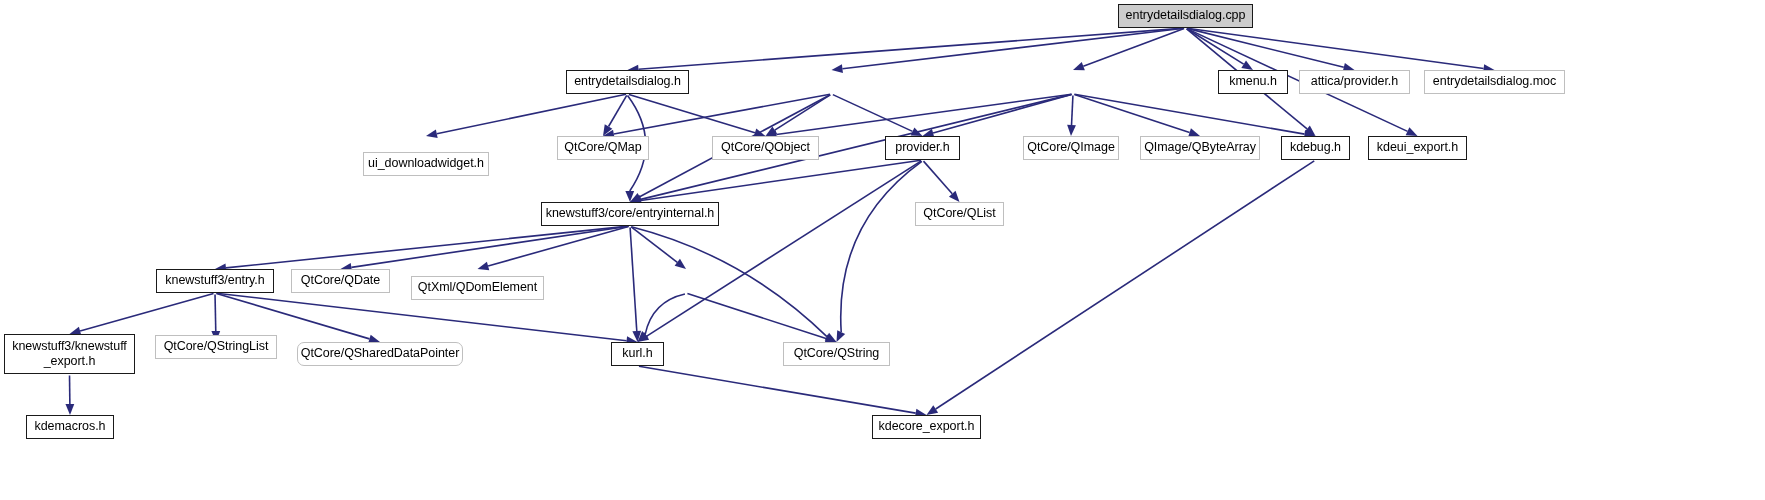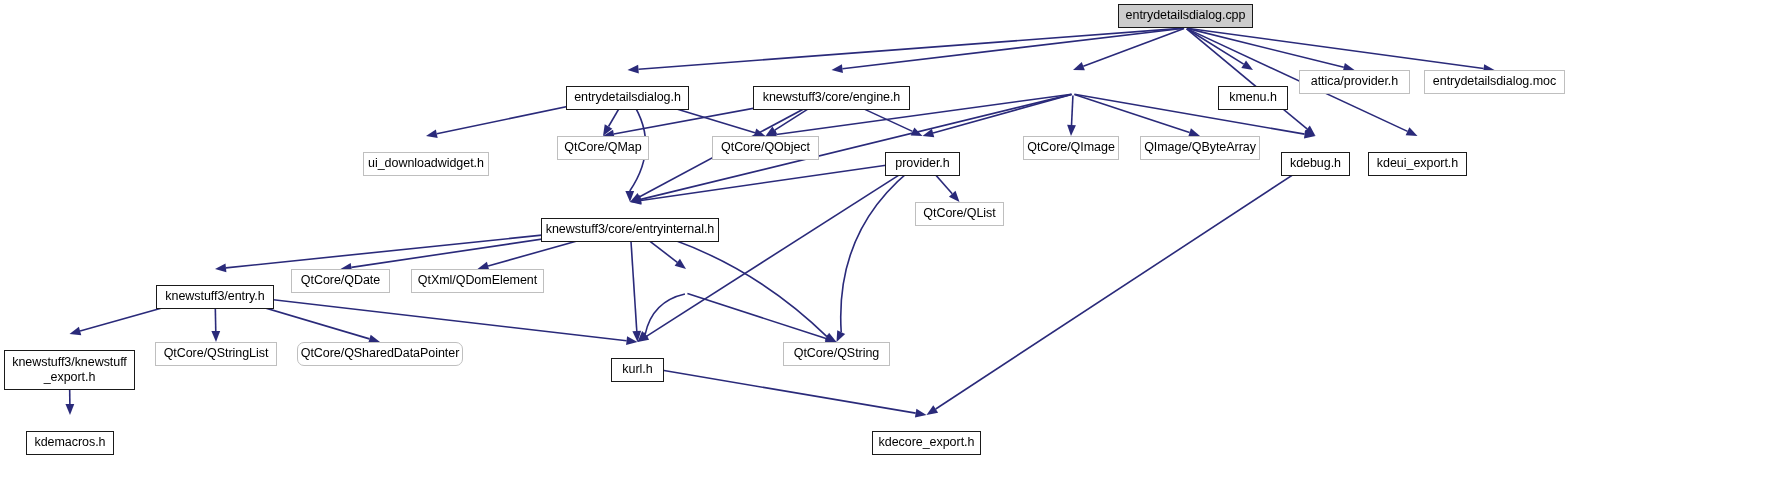--- a/index.html
+++ b/index.html
@@ -35,21 +35,20 @@
     line-height: 1.22;
     color: #000000;
     background: #ffffff;
     border: 1px solid #bfbfbf;
     white-space: pre;
     letter-spacing: -0.05px;
     z-index: 3;
   }
   .node.doc {
     border: 1.4px solid #1a1a1a;
-    margin-top: 16px;
   }
   .node.root {
     border: 1.4px solid #1a1a1a;
     background: #cccccc;
   }
 </style>
 </head>
 <body>
 
 <div id="graph">
@@ -132,38 +131,37 @@
       <polygon points="637.5,342 642.1110008202847,331.08676622465487 648.365368714927,337.2773140387395" fill="#2a2a7a"></polygon>
       <path d="M687.4263071472301,293.46437907119116 L826.0404142536461,338.5945534779313" fill="none" stroke="#2a2a7a" stroke-width="1.6"></path>
       <polygon points="836.5,342 824.6782356448186,342.77838777647287 827.4025928624735,334.41071917938973" fill="#2a2a7a"></polygon>
       <path d="M69.51829132282549,375.49988847169027 L69.86586363261307,404.00081787427155" fill="none" stroke="#2a2a7a" stroke-width="1.6"></path>
       <polygon points="70,415 65.46619078232169,404.0544724212263 74.26553648290445,403.9471633273168" fill="#2a2a7a"></polygon>
       <path d="M638.9788935439655,366.2507466562433 L915.6547806775864,413.16119118754926" fill="none" stroke="#2a2a7a" stroke-width="1.6"></path>
       <polygon points="926.5,415 914.9192571526061,417.4992789165147 916.3903042025667,408.82310345858383" fill="#2a2a7a"></polygon>
     </svg>
 <div class="node root" style="left: 1118px; top: 4px; width: 135px; height: 24px;">entrydetailsdialog.cpp</div>
     <div class="node doc" style="left: 566px; top: 70px; width: 123px; height: 24px;">entrydetailsdialog.h</div>
-    <div class="node doc" style="left: 753px; top: 70px; width: 157px; height: 24px;">knewstuff3/core/engine.h</div>
     <div class="node doc" style="left: 1218px; top: 70px; width: 70px; height: 24px;">kmenu.h</div>
     <div class="node ext" style="left: 1299px; top: 70px; width: 111px; height: 24px;">attica/provider.h</div>
     <div class="node ext" style="left: 1424px; top: 70px; width: 141px; height: 24px; text-align: right;">entrydetailsdialog.moc</div>
     <div class="node ext" style="left: 363px; top: 152px; width: 126px; height: 24px;">ui_downloadwidget.h</div>
     <div class="node ext" style="left: 557px; top: 136px; width: 92px; height: 24px;">QtCore/QMap</div>
     <div class="node ext" style="left: 712px; top: 136px; width: 107px; height: 24px;">QtCore/QObject</div>
     <div class="node doc" style="left: 885px; top: 136px; width: 75px; height: 24px;">provider.h</div>
     <div class="node ext" style="left: 1023px; top: 136px; width: 96px; height: 24px;">QtCore/QImage</div>
     <div class="node ext" style="left: 1140px; top: 136px; width: 120px; height: 24px;">QImage/QByteArray</div>
     <div class="node doc" style="left: 1281px; top: 136px; width: 69px; height: 24px;">kdebug.h</div>
     <div class="node doc" style="left: 1368px; top: 136px; width: 99px; height: 24px;">kdeui_export.h</div>
     <div class="node doc" style="left: 541px; top: 202px; width: 178px; height: 24px;">knewstuff3/core/entryinternal.h</div>
     <div class="node ext" style="left: 915px; top: 202px; width: 89px; height: 24px;">QtCore/QList</div>
     <div class="node doc" style="left: 156px; top: 269px; width: 118px; height: 24px;">knewstuff3/entry.h</div>
     <div class="node ext" style="left: 291px; top: 269px; width: 99px; height: 24px;">QtCore/QDate</div>
-    <div class="node ext" style="left: 411px; top: 269px; width: 133px; height: 24px;">QtXml/QDomElement</div>
+    <div class="node ext" style="left: 411px; top: 276px; width: 133px; height: 24px;">QtXml/QDomElement</div>
     <div class="node doc" style="left: 4px; top: 334px; width: 131px; height: 40px;">knewstuff3/knewstuff
 _export.h</div>
-    <div class="node ext" style="left: 155px; top: 342px; width: 122px; height: 24px;">QtCore/QStringList</div>
+    <div class="node ext" style="left: 155px; top: 335px; width: 122px; height: 24px;">QtCore/QStringList</div>
     <div class="node ext" style="left: 297px; top: 342px; width: 166px; height: 24px; border-radius: 7px;">QtCore/QSharedDataPointer</div>
     <div class="node doc" style="left: 611px; top: 342px; width: 53px; height: 24px;">kurl.h</div>
     <div class="node ext" style="left: 783px; top: 342px; width: 107px; height: 24px;">QtCore/QString</div>
     <div class="node doc" style="left: 26px; top: 415px; width: 88px; height: 24px;">kdemacros.h</div>
     <div class="node doc" style="left: 872px; top: 415px; width: 109px; height: 24px;">kdecore_export.h</div>
   </div>
 
 </body></html>

